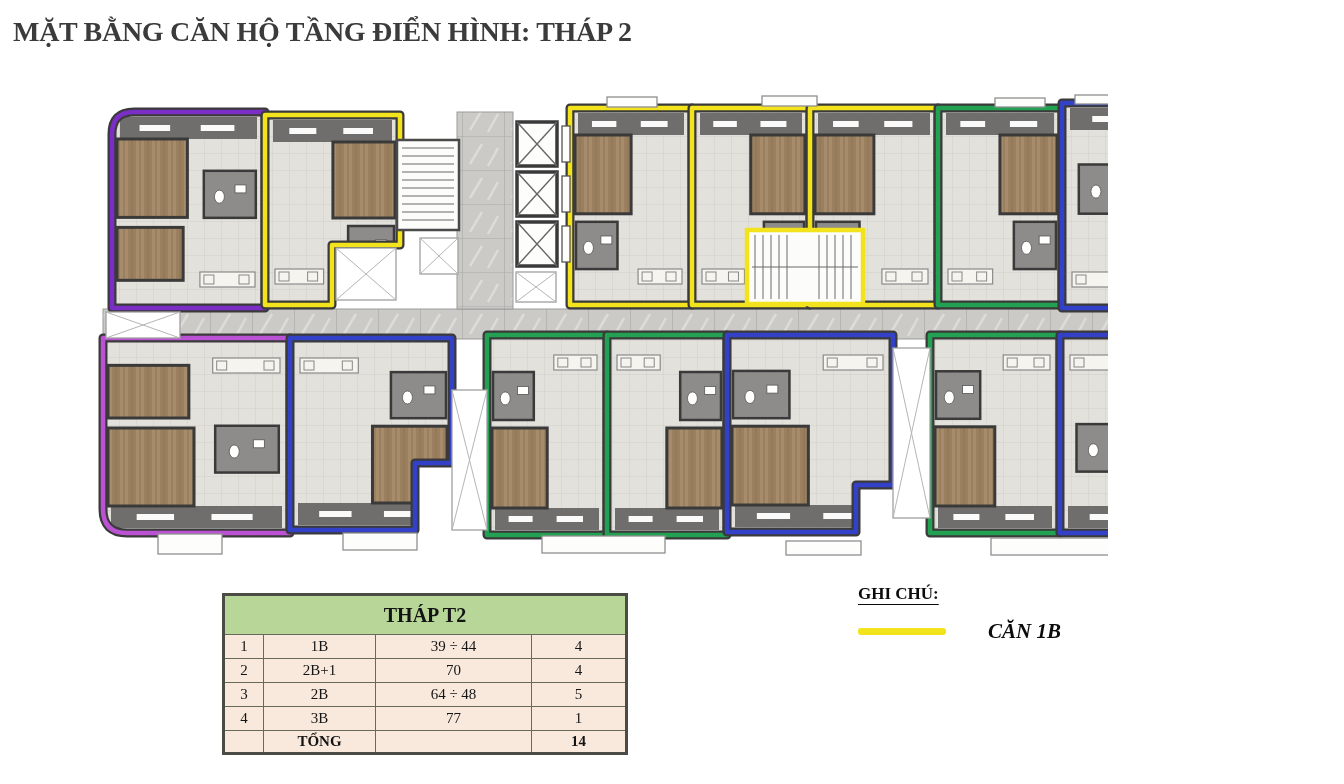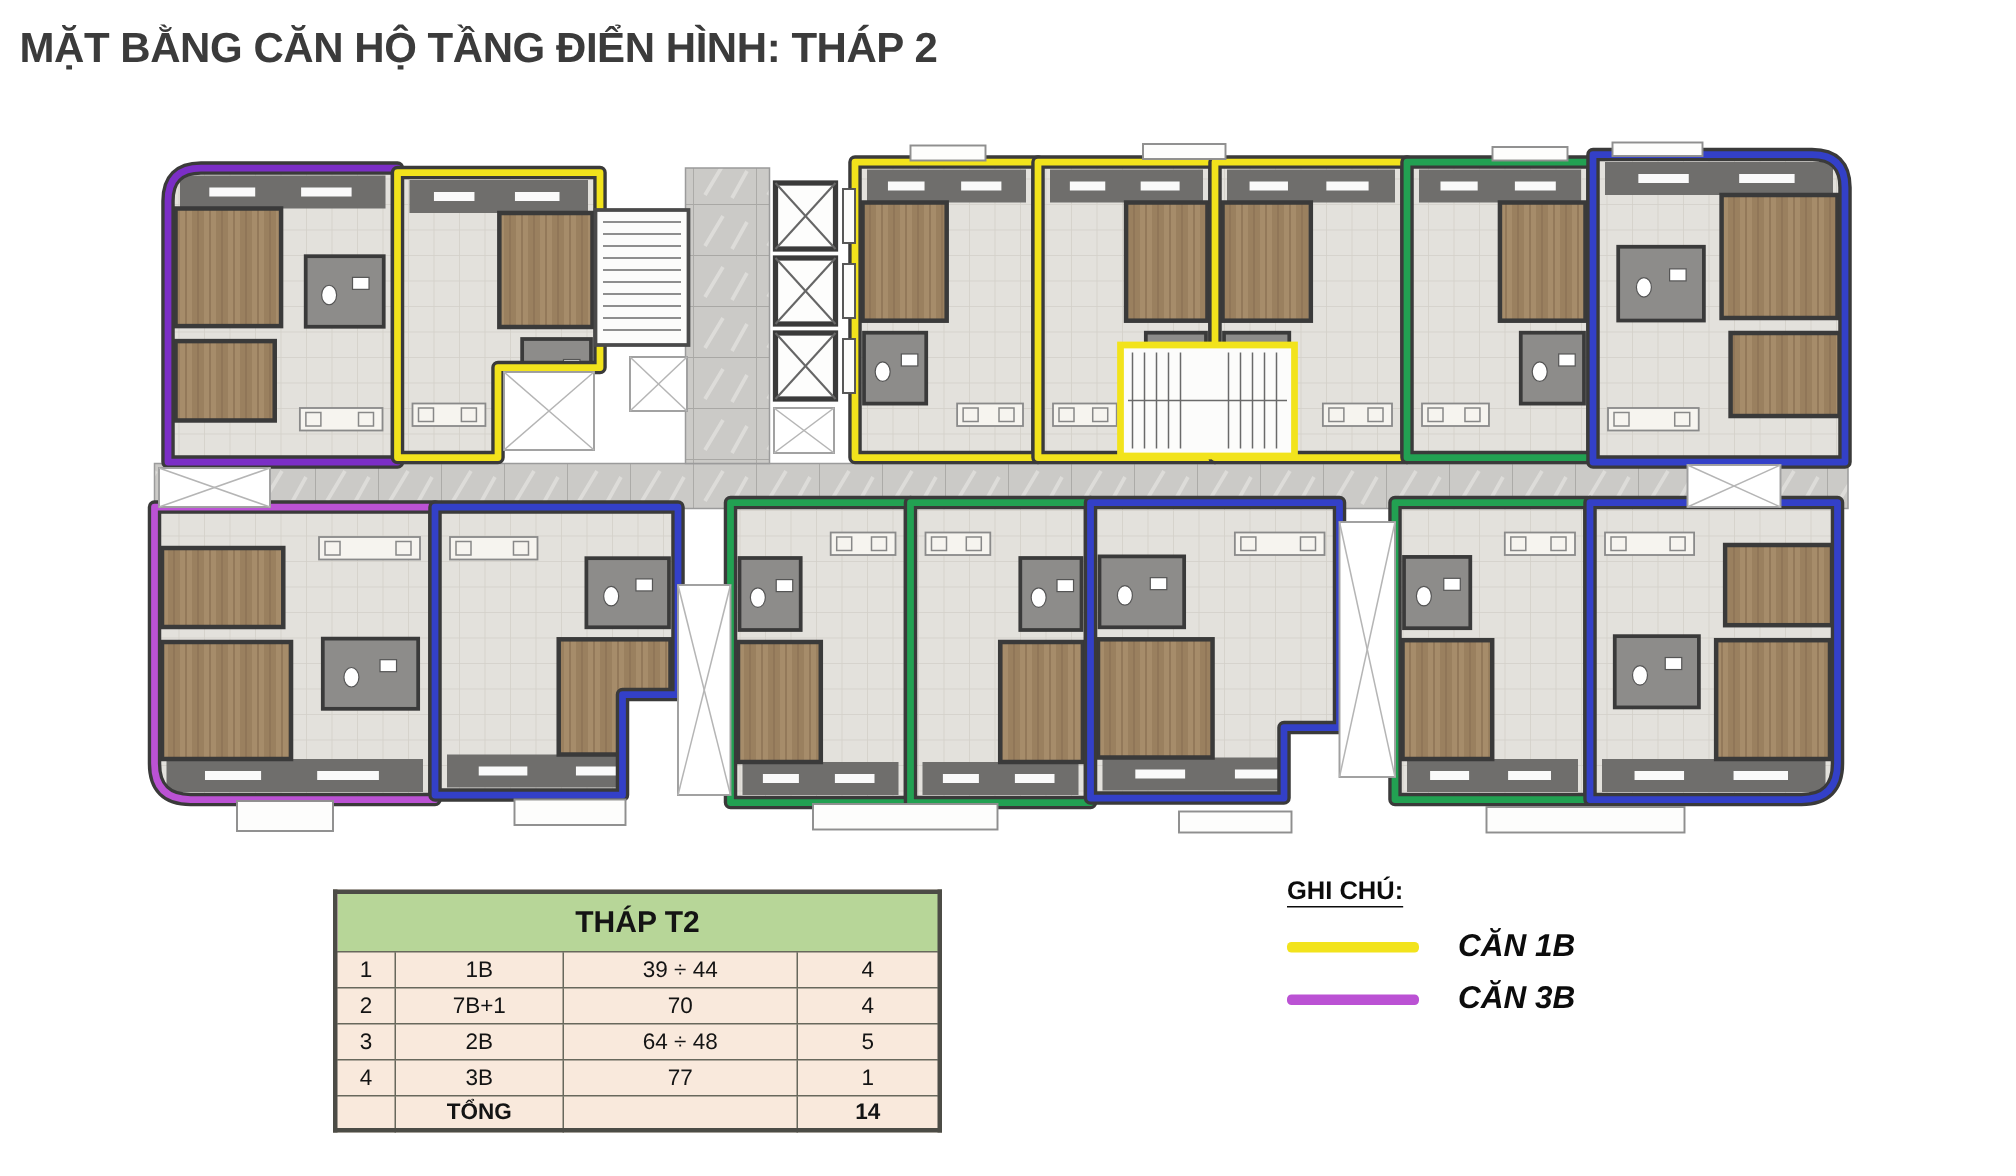--- a/index.html
+++ b/index.html
@@ -1,35 +1,35 @@
 <!DOCTYPE html>
 <html><head>
 <meta charset="utf-8">
 <style>
   html,body{margin:0;padding:0;background:#fff;}
-  .stage{position:relative;width:1344px;height:784px;background:#ffffff;overflow:hidden;
-         font-family:Liberation Sans, sans-serif;}
+  .stage{position:relative;width:1108px;height:784px;background:#ffffff;overflow:hidden;
+         font-family:Liberation Serif, serif;}
   .title{position:absolute;left:13px;top:16px;font-size:28px;font-weight:bold;color:#3b3b3b;
          letter-spacing:-0.3px;white-space:nowrap;margin:0;}
   svg.plan{position:absolute;left:0;top:0;}
   table.summary{position:absolute;left:222px;top:593px;width:403px;border-collapse:collapse;
         table-layout:fixed;background:#f9e9dc;border:3px solid #4c4c46;color:#141414;}
   table.summary th,table.summary td{border:1.6px solid #68685c;text-align:center;padding:0;
         overflow:hidden;white-space:nowrap;}
   tr.t-title th{background:#b7d698;font-size:20px;height:38px;font-weight:bold;}
   tr.cols th{background:#c3dca6;font-size:15px;height:34px;font-weight:bold;}
   tbody.rows td{font-size:15px;height:23px;}
   tfoot td{font-size:15px;height:21px;}
   .b{font-weight:bold;}
   .legend{position:absolute;left:858px;top:584px;}
   .lg-h{font-size:17px;font-weight:bold;color:#0c0c0c;text-decoration:underline;
         text-underline-offset:5px;margin-bottom:16px;}
   .lg-row{display:flex;align-items:center;gap:26px;margin-bottom:13px;height:22px;}
   .lg-swatch{width:88px;height:7px;border-radius:3px;flex:0 0 auto;}
-  .lg-label{font-size:21px;font-weight:bold;font-style:italic;color:#0c0c0c;}
+  .lg-label{font-size:21px;font-weight:bold;font-style:italic;color:#0c0c0c;margin-left:16px;}
 </style>
 </head>
 <body>
 
 <div class="stage">
   <h1 class="title">MẶT BẰNG CĂN HỘ TẦNG ĐIỂN HÌNH: THÁP 2</h1>
 
   <svg class="plan" width="1344" height="784" viewBox="0 0 1344 784">
     <defs>
       <pattern id="tile" width="17" height="17" patternUnits="userSpaceOnUse">
@@ -441,21 +441,21 @@
     </thead>
     <tbody class="rows" id="table-body">
         <tr>
           <td>1</td>
           <td>1B</td>
           <td>39 ÷ 44</td>
           <td>4</td>
         </tr>
         <tr>
           <td>2</td>
-          <td>7B+1</td>
+          <td>2B+1</td>
           <td>70</td>
           <td>4</td>
         </tr>
         <tr>
           <td>3</td>
           <td>2B</td>
           <td>64 ÷ 48</td>
           <td>5</td>
         </tr>
         <tr>
@@ -475,19 +475,15 @@
     </tfoot>
   </table>
 
   <div class="legend">
     <div class="lg-h">GHI CHÚ:</div>
     <div id="legend-items">
         <div class="lg-row">
           <span class="lg-swatch" style="background: rgb(242, 227, 28);"></span>
           <span class="lg-label">CĂN 1B</span>
         </div>
-        <div class="lg-row">
-          <span class="lg-swatch" style="background: rgb(187, 82, 212);"></span>
-          <span class="lg-label">CĂN 3B</span>
-        </div>
       </div>
   </div>
 </div>
 
 </body></html>

